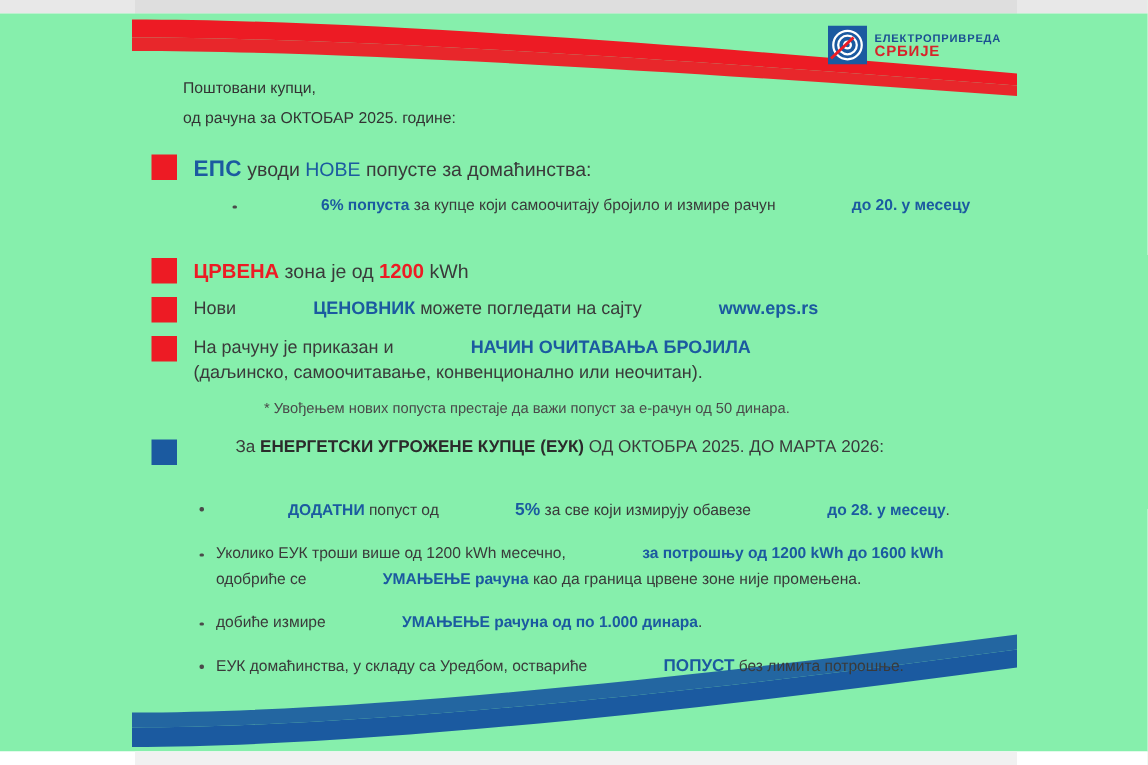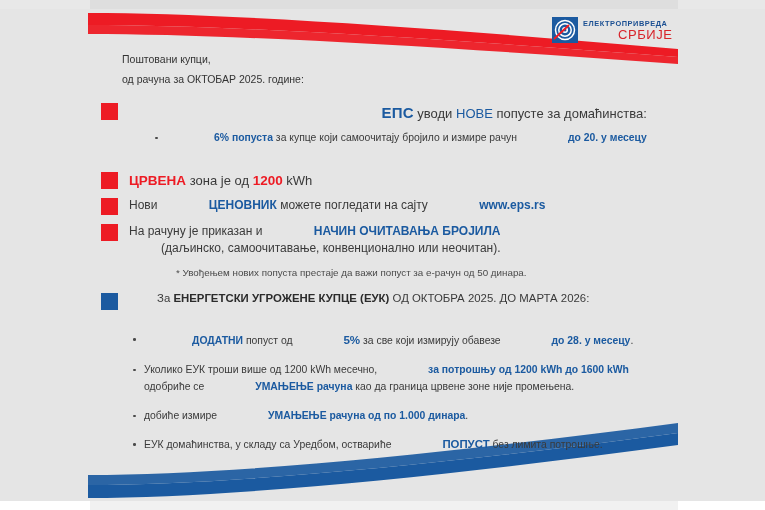--- a/index.html
+++ b/index.html
@@ -34,21 +34,21 @@
     width: 588px; height: 9px;
     background: #dedede;
   }
 
   
   .card {
     position: absolute;
     left: 0; top: 9px;
     width: 765px;
     height: 492px;
-    background: #e5e5e5;
+    background: #86efac;
     overflow: hidden;
   }
   .bottom-strip {
     position: absolute;
     left: 0; top: 501px;
     width: 765px; height: 9px;
     background: #ffffff;
   }
   .bottom-strip-inner {
     position: absolute;
@@ -93,43 +93,41 @@
     padding-top: 2px;
   }
   .logo-line1 {
     font-size: 7.4px;
     font-weight: bold;
     letter-spacing: 0.55px;
     color: #1a4f92;
     white-space: nowrap;
   }
   .logo-line2 {
-    font-size: 13px;
-    font-weight: normal;
+    font-size: 10px;
+    font-weight: bold;
     letter-spacing: 0.55px;
     color: #d8232a;
     white-space: nowrap;
-    margin-left: 35px;
   }
 
   .greet {
     position: absolute;
     left: 122px;
     font-size: 10.5px;
     color: #333333;
     white-space: nowrap;
   }
   .greet.l1 { top: 44px; }
   .greet.l2 { top: 64px; }
 
   .block {
     position: absolute;
     display: flex;
     align-items: flex-start;
-    text-align: right;
   }
   .marker {
     width: 17px;
     height: 17px;
     flex: none;
     margin-top: 1px;
   }
   .marker.red  { background: #ed1b24; }
   .marker.blue { background: #1b5aa0; }
   .block-body {

